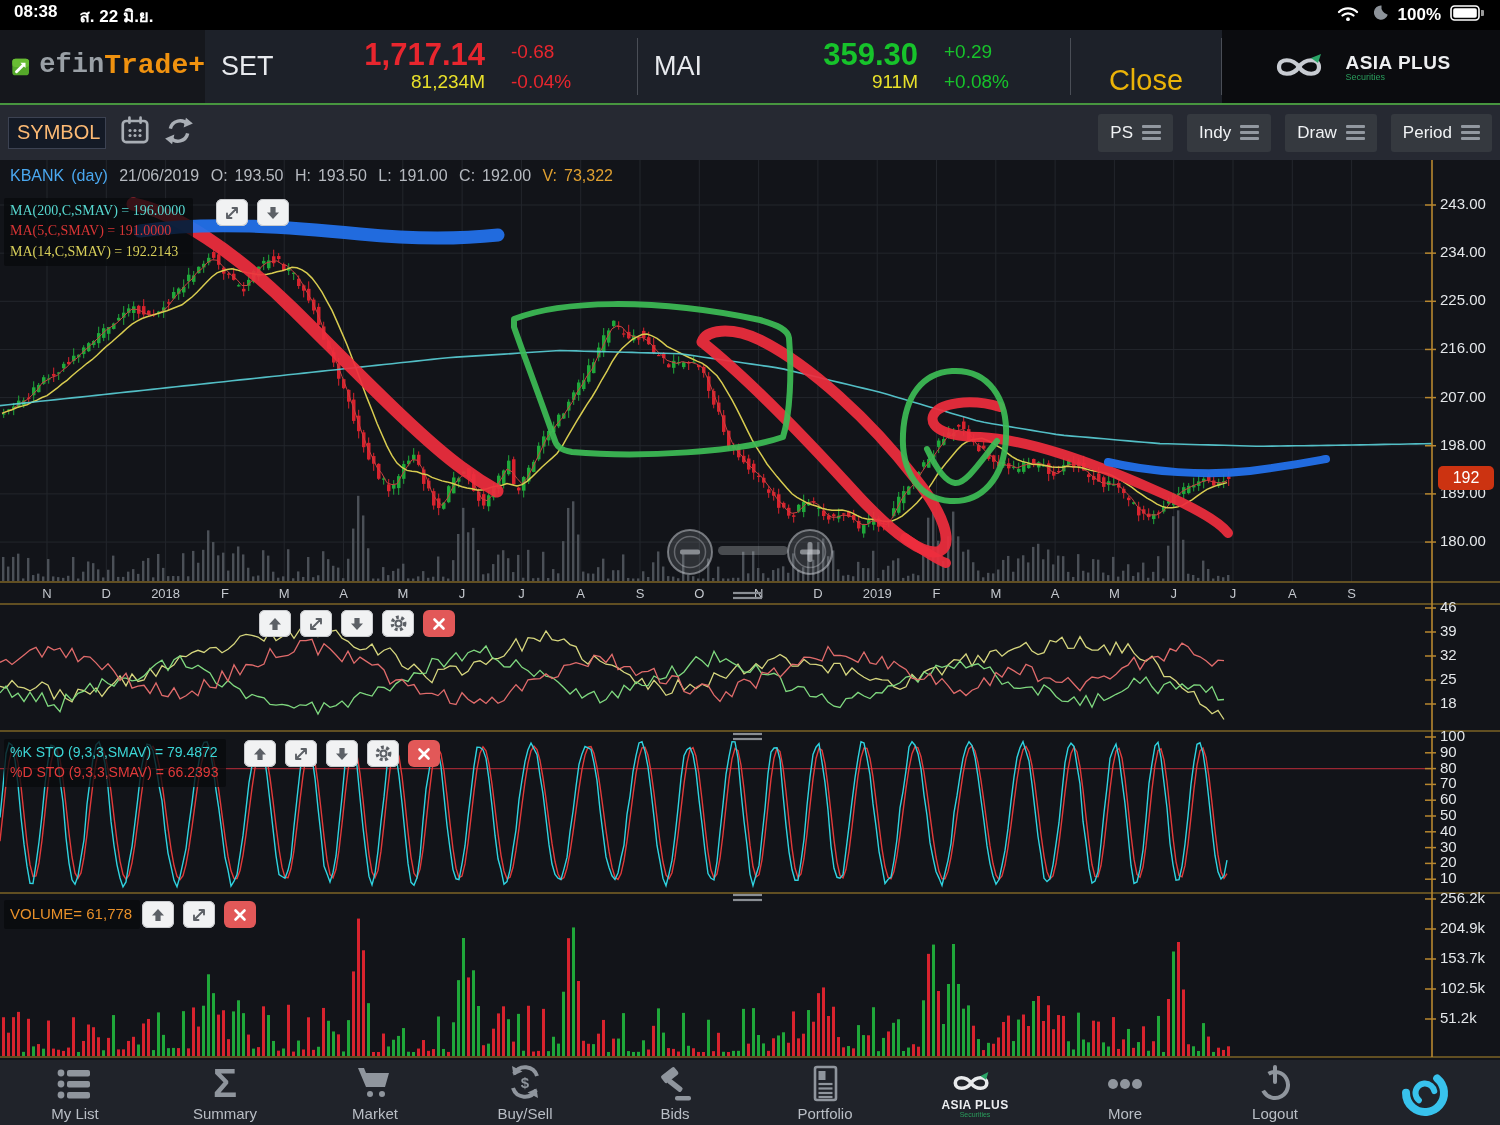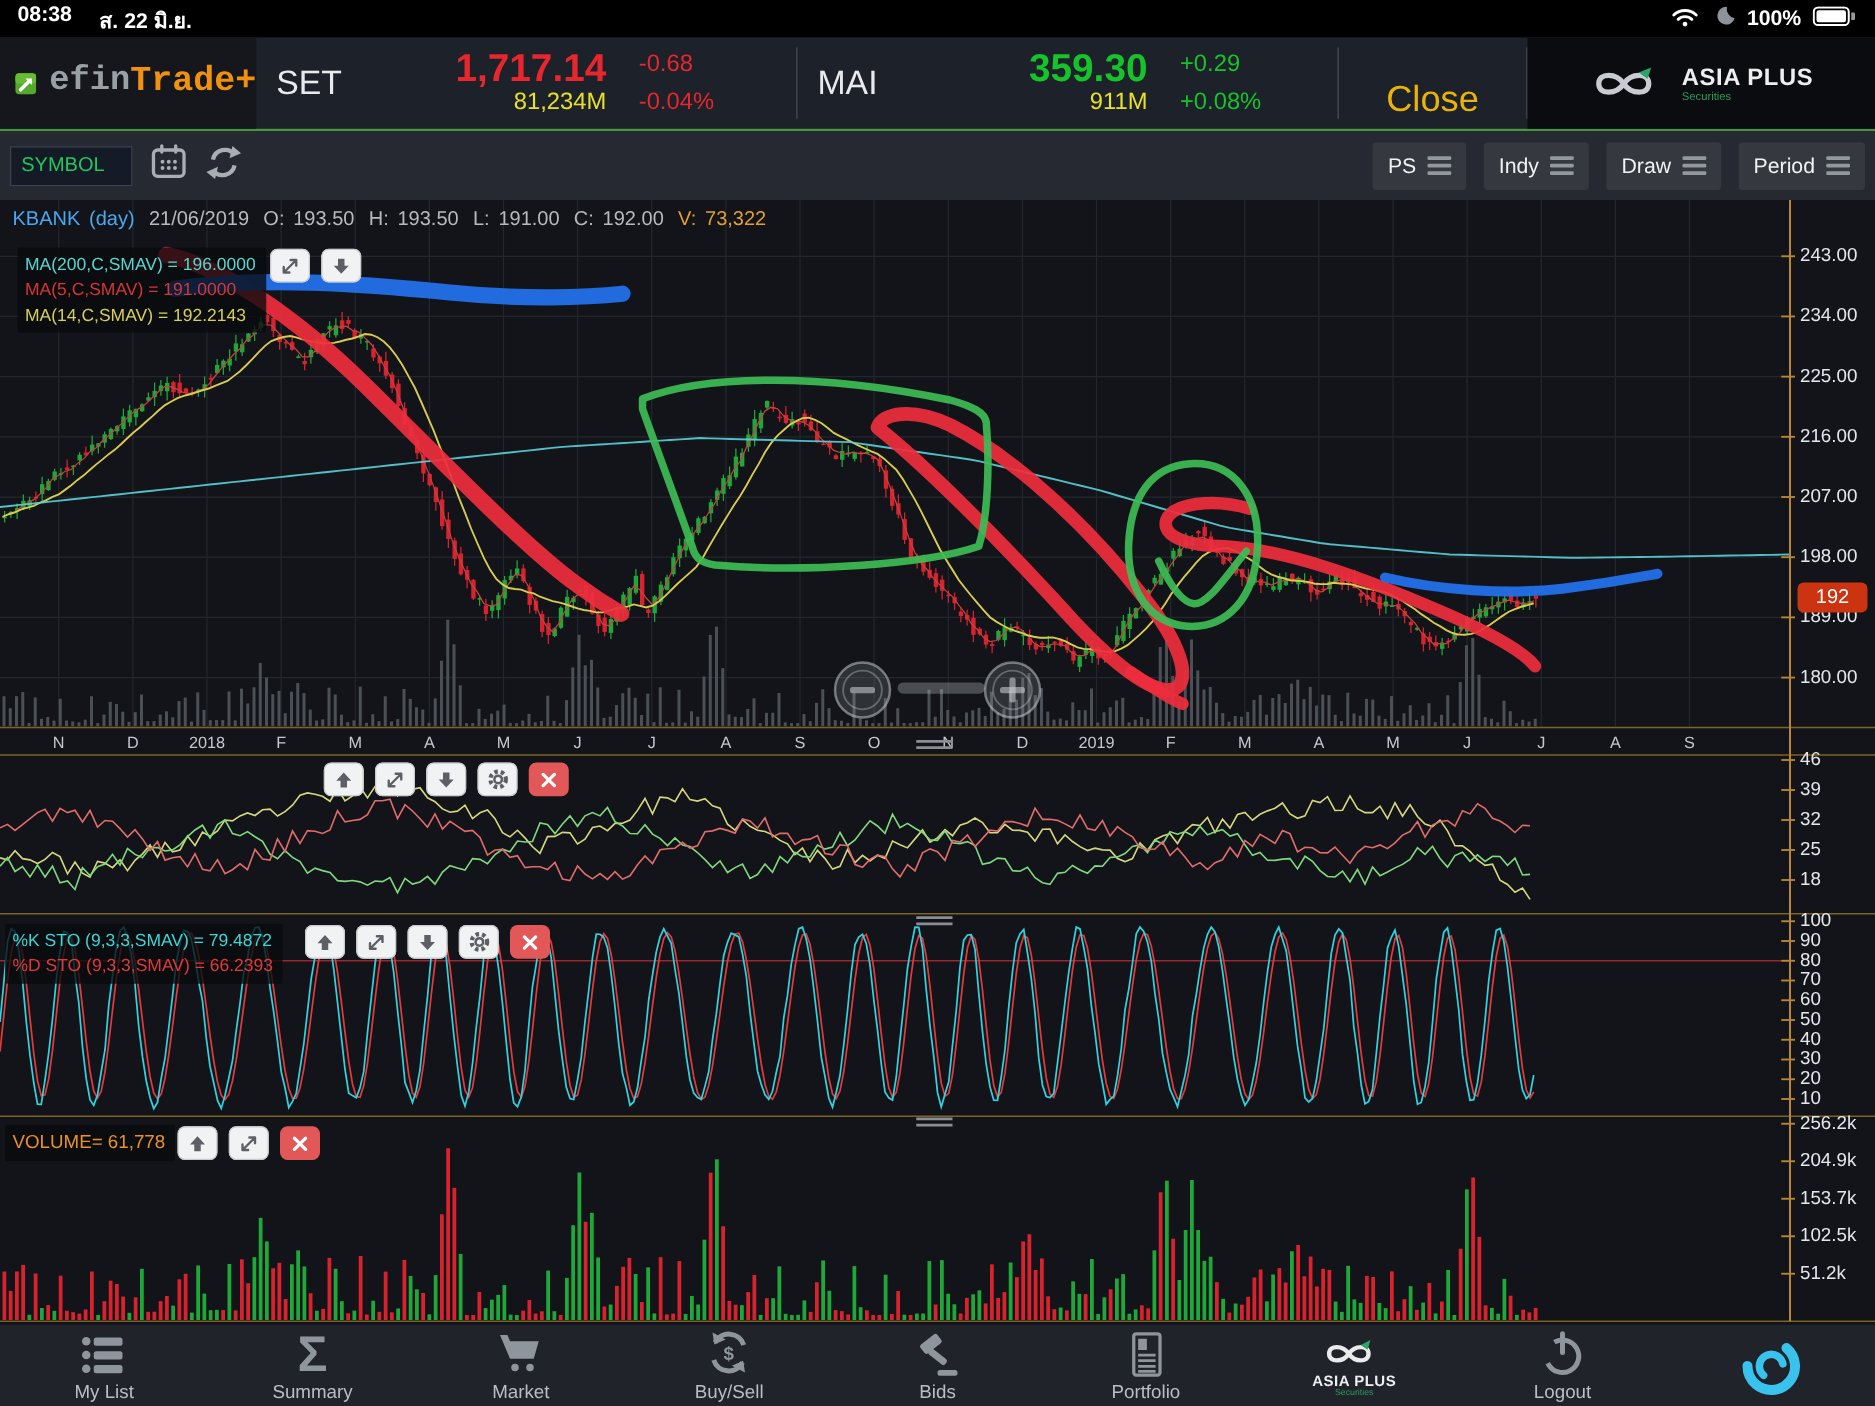--- a/index.html
+++ b/index.html
@@ -36,34 +36,34 @@
   .ppbar{width:4px;height:18px;display:inline-block;}
   .push{color:#4a7fd8;} .push .ppbar{background:#4a7fd8;}
   .pull{color:#e6e8ea;} .pull .ppbar{background:#e6e8ea;}
   .broker{flex:1;background:#0b0c0f;display:flex;align-items:center;justify-content:center;gap:8px;}
   .bname{color:#eceef0;font-size:19px;font-weight:bold;letter-spacing:0.5px;}
   .bsub{color:#2a9d5c;font-size:9px;margin-top:-2px;}
   
   .toolbar{position:absolute;top:105px;left:0;width:1500px;height:55px;background:#262932;
     display:flex;align-items:center;padding:0 8px;box-sizing:border-box;gap:14px;}
   .symbol-box{width:98px;height:32px;background:#141a26;border:1px solid #3c4address2;border:1px solid #3c4252;
-    color:#22c55e;font-size:16px;display:flex;align-items:center;padding-left:8px;box-sizing:border-box;}
+    color:#fdba74;font-size:20px;display:flex;align-items:center;padding-left:8px;box-sizing:border-box;}
   .tb-spacer{flex:1;}
   .tbtn{height:38px;background:#35393f;border-radius:3px;display:flex;align-items:center;gap:9px;
     padding:0 12px;color:#f0f2f4;font-size:17px;cursor:pointer;}
   .burger{display:flex;flex-direction:column;gap:2.5px;}
   .burger i{display:block;width:19px;height:3.2px;background:#9298a0;border-radius:1px;}
   
   .info-line{position:absolute;top:167px;left:10px;font-size:16px;color:#b6bac0;white-space:nowrap;}
   .info-line .sym{color:#4aa8f0;}
   .info-line .orange{color:#e0a030;}
   .info-line span{margin-right:7px;}
   .chip{position:absolute;background:rgba(8,10,13,0.78);padding:3px 8px 4px 6px;border-radius:2px;
     font-size:14px;line-height:1.45;white-space:nowrap;}
-  .ma-chip{top:198px;left:14px;}
+  .ma-chip{top:198px;left:4px;font-family:Liberation Serif, serif;}
   .adx-chip{top:609px;left:4px;}
   .sto-chip{top:739px;left:4px;}
   .vol-chip{top:900px;left:4px;font-size:15px;}
   .btnrow{position:absolute;display:flex;gap:9px;}
   .wbtn{width:32px;height:27px;background:#f1f2f3;border-radius:6px;display:flex;align-items:center;
     justify-content:center;cursor:pointer;box-shadow:0 0 0 1px #c8cacd inset;}
   .xbtn{width:32px;height:27px;background:#e25858;border-radius:6px;display:flex;align-items:center;
     justify-content:center;cursor:pointer;}
   .price-badge{position:absolute;top:466px;left:1438px;width:56px;height:24px;background:#cc3311;
     color:#fff;font-size:16px;border-radius:5px;display:flex;align-items:center;justify-content:center;}
@@ -1563,20 +1563,30 @@
   <div class="nav-item">
     <svg width="52" height="30" viewBox="0 0 66 34">
           <path d="M8,17 C8,8 22,8 28,17 C34,26 48,26 48,17 C48,8 34,8 28,17 C22,26 8,26 8,17 Z" fill="none" stroke="#e8eaec" stroke-width="4.5"></path>
           <path d="M40,8 l10,-5 l-3,10 z" fill="#2aa567"></path>
         </svg>
     <span class="nav-bname">ASIA PLUS</span>
     <span class="nav-sub">Securities</span>
   </div>
   <div class="nav-item">
     <svg width="44" height="40" viewBox="0 0 44 40">
+          <g fill="#8f959d">
+            <circle cx="10" cy="20" r="5"></circle>
+            <circle cx="22" cy="20" r="5"></circle>
+            <circle cx="34" cy="20" r="5"></circle>
+          </g>
+        </svg>
+    <span class="nav-label">More</span>
+  </div>
+  <div class="nav-item">
+    <svg width="44" height="40" viewBox="0 0 44 40">
           <circle cx="22" cy="21" r="13" fill="none" stroke="#8f959d" stroke-width="4" stroke-dasharray="62 20" transform="rotate(-120 22 21)"></circle>
           <line x1="22" y1="3" x2="22" y2="18" stroke="#8f959d" stroke-width="4" stroke-linecap="round"></line>
         </svg>
     <span class="nav-label">Logout</span>
   </div>
   <div class="nav-item">
     <svg width="56" height="52" viewBox="0 0 56 52">
           <circle cx="28" cy="26" r="19" fill="none" stroke="#38c2ec" stroke-width="8" stroke-dasharray="76 44" transform="rotate(-50 28 26)" stroke-linecap="round"></circle>
           <circle cx="28" cy="26" r="9.5" fill="none" stroke="#38c2ec" stroke-width="6" stroke-dasharray="36 24" transform="rotate(130 28 26)" stroke-linecap="round"></circle>
         </svg>

